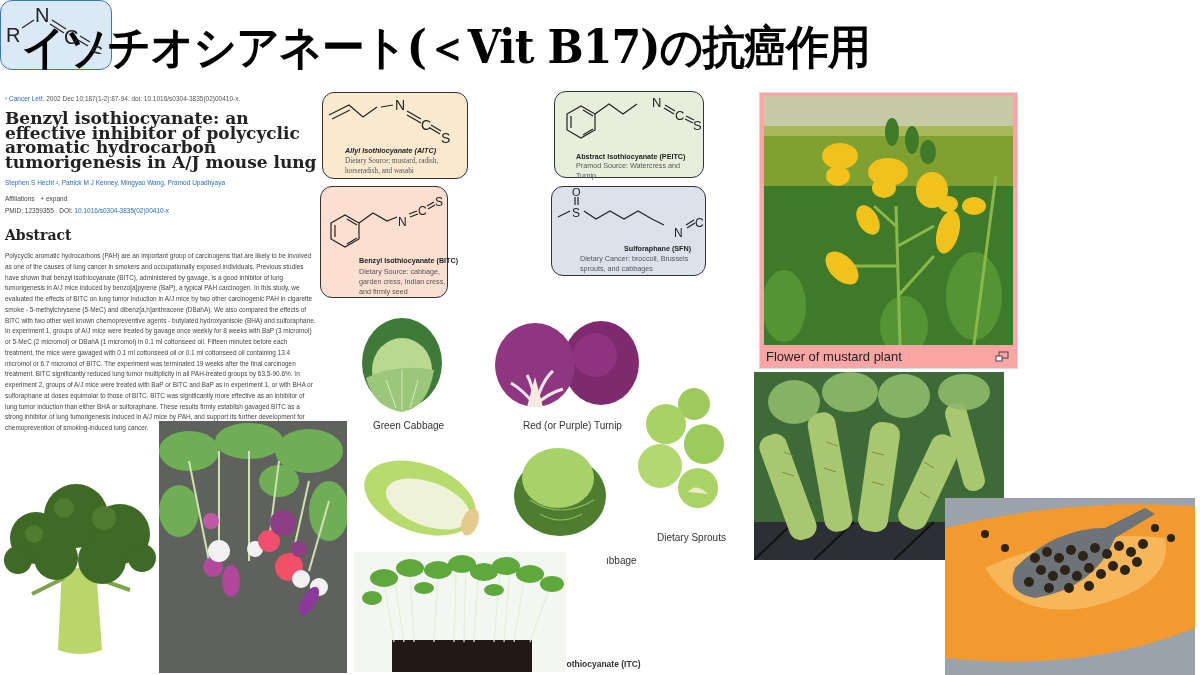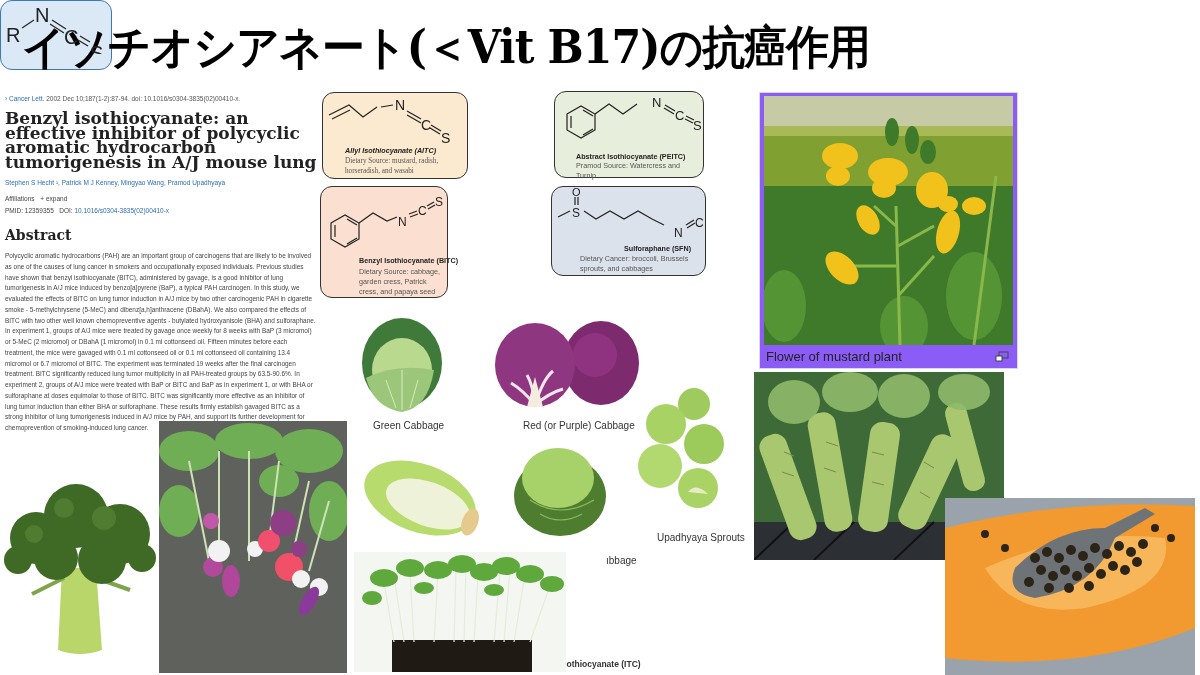--- a/index.html
+++ b/index.html
@@ -36,21 +36,21 @@
   .bitc { left: 320px; top: 186px; width: 128px; height: 112px; background: #fbdfd0; }
   .sfn { left: 551px; top: 186px; width: 155px; height: 90px; background: #dbe2ec; }
   .itc { left: 455px; top: 147px; width: 112px; height: 70px; background: #dbe9f7; border: 1.5px solid #3c78b5; border-radius: 12px; z-index: 3; }
   .itc .itc-label { position: absolute; left: 0; right: 0; bottom: 6px; text-align: center; font-size: 8.5px; font-weight: bold; color: #333; }
 
   
   .photo { position: absolute; overflow: hidden; }
   .caption { position: absolute; font-size: 10px; color: #333; white-space: nowrap; }
 
   
-  .mustard-card { position: absolute; left: 759px; top: 92px; width: 259px; height: 277px; border: 1px solid #d8dadf; background: #8b5cf6; }
+  .mustard-card { position: absolute; left: 759px; top: 92px; width: 259px; height: 277px; border: 1px solid #d8dadf; background: #fca5a5; }
   .mustard-card .photo-area { position: absolute; left: 4px; top: 3px; width: 249px; height: 249px; overflow: hidden; }
   .mustard-card .mcap { position: absolute; left: 6px; top: 256px; font-size: 13px; color: #222; }
   .mustard-card .enlarge-icon { position: absolute; right: 8px; top: 258px; width: 14px; height: 12px; }
 </style>
 </head>
 <body>
 
 <div class="slide-title">イソチオシアネート(＜Vit B17)の抗癌作用</div>
 
 <div class="paper">
@@ -124,21 +124,21 @@
       <line x1="88" y1="27" x2="96" y2="24"></line>
         <line x1="89" y1="30" x2="97" y2="27"></line>
       <line x1="106" y1="19" x2="113" y2="15"></line>
         <line x1="107" y1="22" x2="114" y2="18"></line>
     </g>
     <text x="77" y="39" font-family="Liberation Sans, sans-serif" font-size="12" fill="#222">N</text>
     <text x="97" y="28" font-family="Liberation Sans, sans-serif" font-size="12" fill="#222">C</text>
     <text x="114" y="19" font-family="Liberation Sans, sans-serif" font-size="12" fill="#222">S</text>
   </svg>
   <div class="cname" style="left:38px; top:69px;text-align:center;">Benzyl Isothiocyanate (BITC)</div>
-  <div class="csrc" style="left:38px; top:80px; width:88px;">Dietary Source: cabbage, garden cress, Patrick cress, and papaya seed</div>
+  <div class="csrc" style="left:38px; top:80px; width:88px;">Dietary Source: cabbage, garden cress, Indian cress, and firmly seed</div>
 </div>
 
 <div class="chem sfn">
   <svg width="155" height="90">
     <g stroke="#222" stroke-width="1.2" fill="none">
       <line x1="6" y1="30" x2="18" y2="24"></line>
       <line x1="23" y1="10" x2="23" y2="18"></line>
         <line x1="26" y1="10" x2="26" y2="18"></line>
       <polyline points="32,24 44,32 58,24 72,32 86,24 100,32 112,38"></polyline>
       <line x1="134" y1="38" x2="142" y2="33"></line>
@@ -182,33 +182,33 @@
 
 <div class="photo" style="left:483px; top:315px; width:160px; height:100px;">
   <svg width="160" height="100">
     <ellipse cx="118" cy="48" rx="38" ry="42" fill="#7d2a6e"></ellipse>
     <ellipse cx="112" cy="40" rx="22" ry="22" fill="#9b3b8c" opacity="0.6"></ellipse>
     <ellipse cx="52" cy="50" rx="40" ry="42" fill="#8e3780"></ellipse>
     <path d="M52,90 Q50,70 44,60 M52,90 Q60,64 70,56 M52,90 Q40,75 28,68 M52,90 Q66,78 80,74" stroke="#f2e6ee" stroke-width="3" fill="none"></path>
     <path d="M44,92 L52,62 L60,92 Z" fill="#f4ecdf"></path>
   </svg>
 </div>
-<div class="caption" style="left:523px; top:420px;">Red (or Purple) Cabbage</div>
+<div class="caption" style="left:523px; top:420px;">Red (or Purple) Turnip</div>
 
 <div class="photo" style="left:636px; top:384px; width:92px; height:130px;">
   <svg width="92" height="130">
     <circle cx="58" cy="20" r="16" fill="#9fcb5e"></circle>
     <circle cx="30" cy="40" r="20" fill="#a9d264"></circle>
     <circle cx="68" cy="60" r="20" fill="#9ccb5c"></circle>
     <circle cx="24" cy="82" r="22" fill="#b2d870"></circle>
     <circle cx="62" cy="104" r="20" fill="#aad365"></circle>
     <path d="M52,108 Q60,98 72,110" fill="#e9ebc6"></path>
   </svg>
 </div>
-<div class="caption" style="left:657px; top:532px;">Upadhyaya Sprouts</div>
+<div class="caption" style="left:657px; top:532px;">Dietary Sprouts</div>
 
 <div class="photo" style="left:358px; top:452px; width:125px; height:96px;">
   <svg width="125" height="96">
     <ellipse cx="62" cy="46" rx="58" ry="34" transform="rotate(20 62 46)" fill="#b8db6e"></ellipse>
     <ellipse cx="70" cy="52" rx="44" ry="22" transform="rotate(20 70 52)" fill="#eef2d8"></ellipse>
     <ellipse cx="112" cy="70" rx="8" ry="14" transform="rotate(20 112 70)" fill="#e6c98c"></ellipse>
   </svg>
 </div>
 
 <div class="photo" style="left:510px; top:440px; width:100px; height:100px;">

